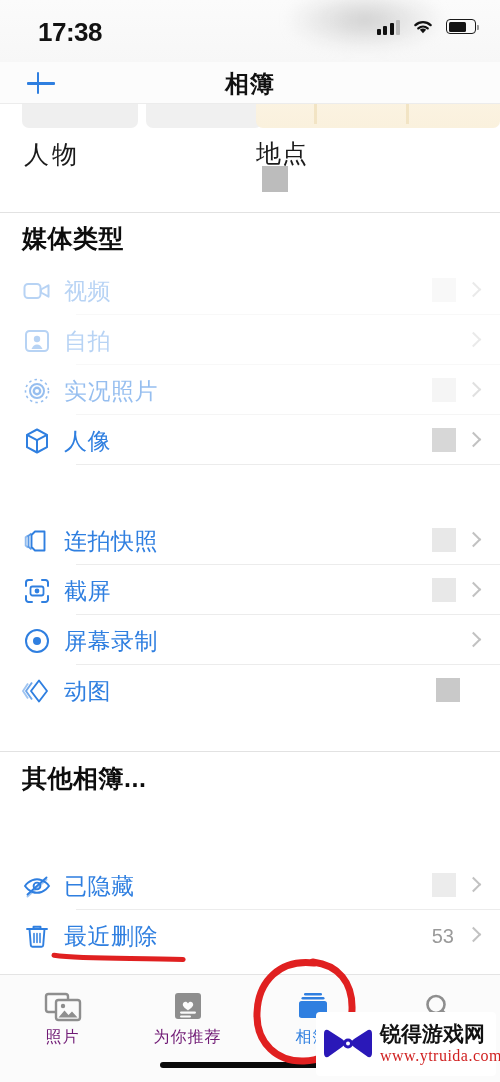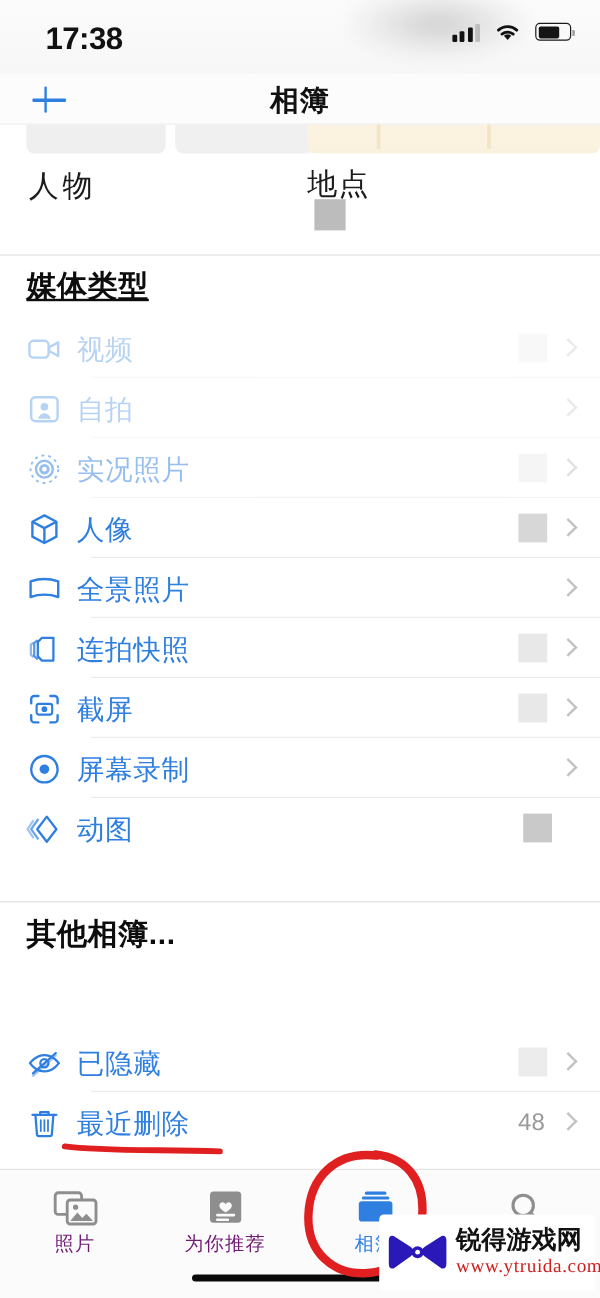--- a/index.html
+++ b/index.html
@@ -232,21 +232,21 @@
       <svg class="river" viewBox="0 0 100 30" preserveAspectRatio="none">
         <path d="M2 2 C 20 14, 44 16, 62 9 C 78 3, 90 6, 100 13" stroke="#a9d8ef" stroke-width="5" fill="none"></path>
       </svg>
     </div>
     <div class="card-label label-people">人物</div>
     <div class="card-label label-place">地点</div>
     <div class="place-redact"></div>
   </div>
 
   <div class="section-rule" style="top:212px;"></div>
-  <div class="section-title" style="top:222px;text-decoration:underline;">媒体类型</div>
+  <div class="section-title" style="top:222px;">媒体类型</div>
 
   <div class="row faded" style="top:265px;">
     <span class="ico">
       <svg viewBox="0 0 30 30" fill="none" stroke="#2f7fe0" stroke-width="2">
         <rect x="2.5" y="8" width="16" height="14" rx="3.5"></rect>
         <path d="M19 13.5l7.5-4.2v11.4L19 16.5z" stroke-linejoin="round"></path>
       </svg>
     </span>
     <span class="lbl">视频</span>
     <span class="redact" style="background:#ededed;"></span>
@@ -287,30 +287,20 @@
         <path d="M15 3.5l10 5.3v12.4l-10 5.3-10-5.3V8.8z"></path>
         <path d="M5 8.8l10 5.3 10-5.3M15 14.1v12.4"></path>
       </svg>
     </span>
     <span class="lbl">人像</span>
     <span class="redact" style="background:#d7d7d7;"></span>
     <span class="chev"></span>
     <span class="divider"></span>
   </div>
 
-  <div class="row" style="top:465px;">
-    <span class="ico">
-      <svg viewBox="0 0 30 30" fill="none" stroke="#2f7fe0" stroke-width="2" stroke-linejoin="round">
-        <path d="M3.5 8.5c4-1.4 7.7-2 11.5-2s7.5.6 11.5 2v13c-4-1.4-7.7-2-11.5-2s-7.5.6-11.5 2z"></path>
-      </svg>
-    </span>
-    <span class="lbl">全景照片</span>
-    <span class="chev"></span>
-    <span class="divider"></span>
-  </div>
 
   <div class="row" style="top:515px;">
     <span class="ico">
       <svg viewBox="0 0 30 30" fill="none" stroke="#2f7fe0" stroke-width="1.9" stroke-linejoin="round">
         <path d="M13 5.5h9.5v19H13l-3.5-3.5V9z"></path>
         <path d="M9.5 7.5l-3 2.3v11l3 2.6" opacity=".8"></path>
         <path d="M6 9.5l-2.3 1.8v8.2L6 21.6" opacity=".55"></path>
       </svg>
     </span>
     <span class="lbl">连拍快照</span>
@@ -379,21 +369,21 @@
   <div class="row" style="top:910px;">
     <span class="ico">
       <svg viewBox="0 0 30 30" fill="none" stroke="#2f7fe0" stroke-width="1.9" stroke-linecap="round" stroke-linejoin="round">
         <path d="M5 8h20"></path>
         <path d="M11.5 8V5.8h7V8"></path>
         <path d="M7.5 8l1.3 16.2a1.6 1.6 0 0 0 1.6 1.5h9.2a1.6 1.6 0 0 0 1.6-1.5L22.5 8"></path>
         <path d="M12 12.5v9M15 12.5v9M18 12.5v9" stroke-width="1.5"></path>
       </svg>
     </span>
     <span class="lbl">最近删除</span>
-    <span class="cnt">48</span>
+    <span class="cnt">53</span>
     <span class="chev"></span>
   </div>
 
   <div class="tabbar">
 
     <div class="tab" style="left:0px;">
       <div class="tico">
         <svg width="40" height="34" viewBox="0 0 40 34" fill="none" stroke="#8e8e8e" stroke-width="2.4">
           <rect x="3" y="4" width="22" height="18" rx="2.5"></rect>
           <rect x="13" y="10" width="24" height="20" rx="2.5" fill="#fbfbfb"></rect>

